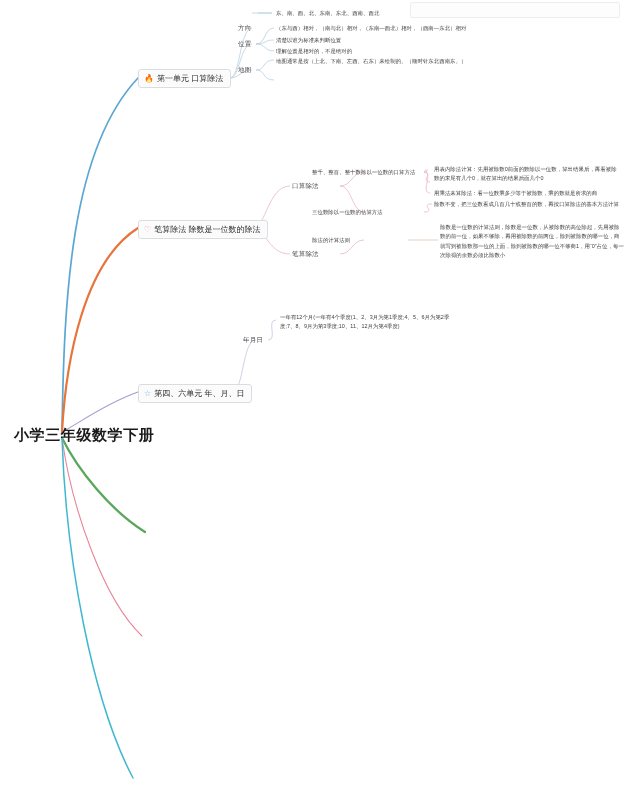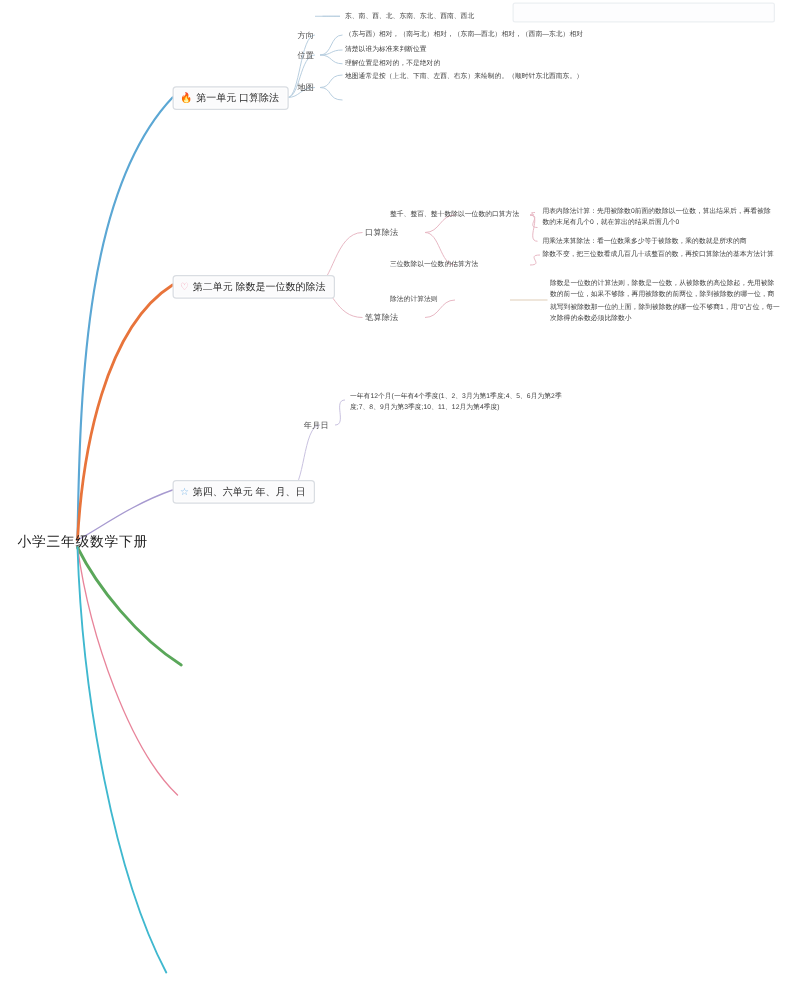--- a/index.html
+++ b/index.html
@@ -20,22 +20,22 @@
     left: 0; top: 0;
     width: 640px; height: 788px;
     pointer-events: none;
   }
 
   
   .root-node {
     position: absolute;
     left: 14px;
     top: 426px;
-    font-size: 11px;
-    font-weight: normal;
+    font-size: 15px;
+    font-weight: bold;
     color: #1a1a1a;
     letter-spacing: 0.6px;
     white-space: nowrap;
     z-index: 5;
   }
 
   
   .topic {
     position: absolute;
     display: flex;
@@ -162,21 +162,21 @@
   <div class="sublabel" style="left:238px; top:66px;">地图</div>
 
   <div class="leaf w1" style="left:276px; top:9px;">东、南、西、北、东南、东北、西南、西北</div>
   <div class="leaf w1" style="left:276px; top:24px;">（东与西）相对，（南与北）相对，（东南—西北）相对，（西南—东北）相对</div>
   <div class="leaf w1" style="left:276px; top:36px;">清楚以谁为标准来判断位置</div>
   <div class="leaf w1" style="left:276px; top:47px;">理解位置是相对的，不是绝对的</div>
   <div class="leaf w1" style="left:276px; top:57px;">地图通常是按（上北、下南、左西、右东）来绘制的。（顺时针东北西南东。）</div>
 
   <div class="topic topic-2">
     <span class="ic ic-heart">♡</span>
-    <span>第二单元 除数是一位数的除法</span>
+    <span>笔算除法 除数是一位数的除法</span>
   </div>
 
   <div class="sublabel" style="left:292px; top:182px;">口算除法</div>
   <div class="sublabel" style="left:292px; top:250px;">笔算除法</div>
 
   <div class="leaf w2" style="left:312px; top:168px;">整千、整百、整十数除以一位数的口算方法</div>
   <div class="leaf w2" style="left:312px; top:208px;">三位数除以一位数的估算方法</div>
   <div class="leaf w2" style="left:312px; top:236px;">除法的计算法则</div>
 
   <div class="leaf w4" style="left:434px; top:165px;">用表内除法计算：先用被除数0前面的数除以一位数，算出结果后，再看被除数的末尾有几个0，就在算出的结果后面几个0</div>

